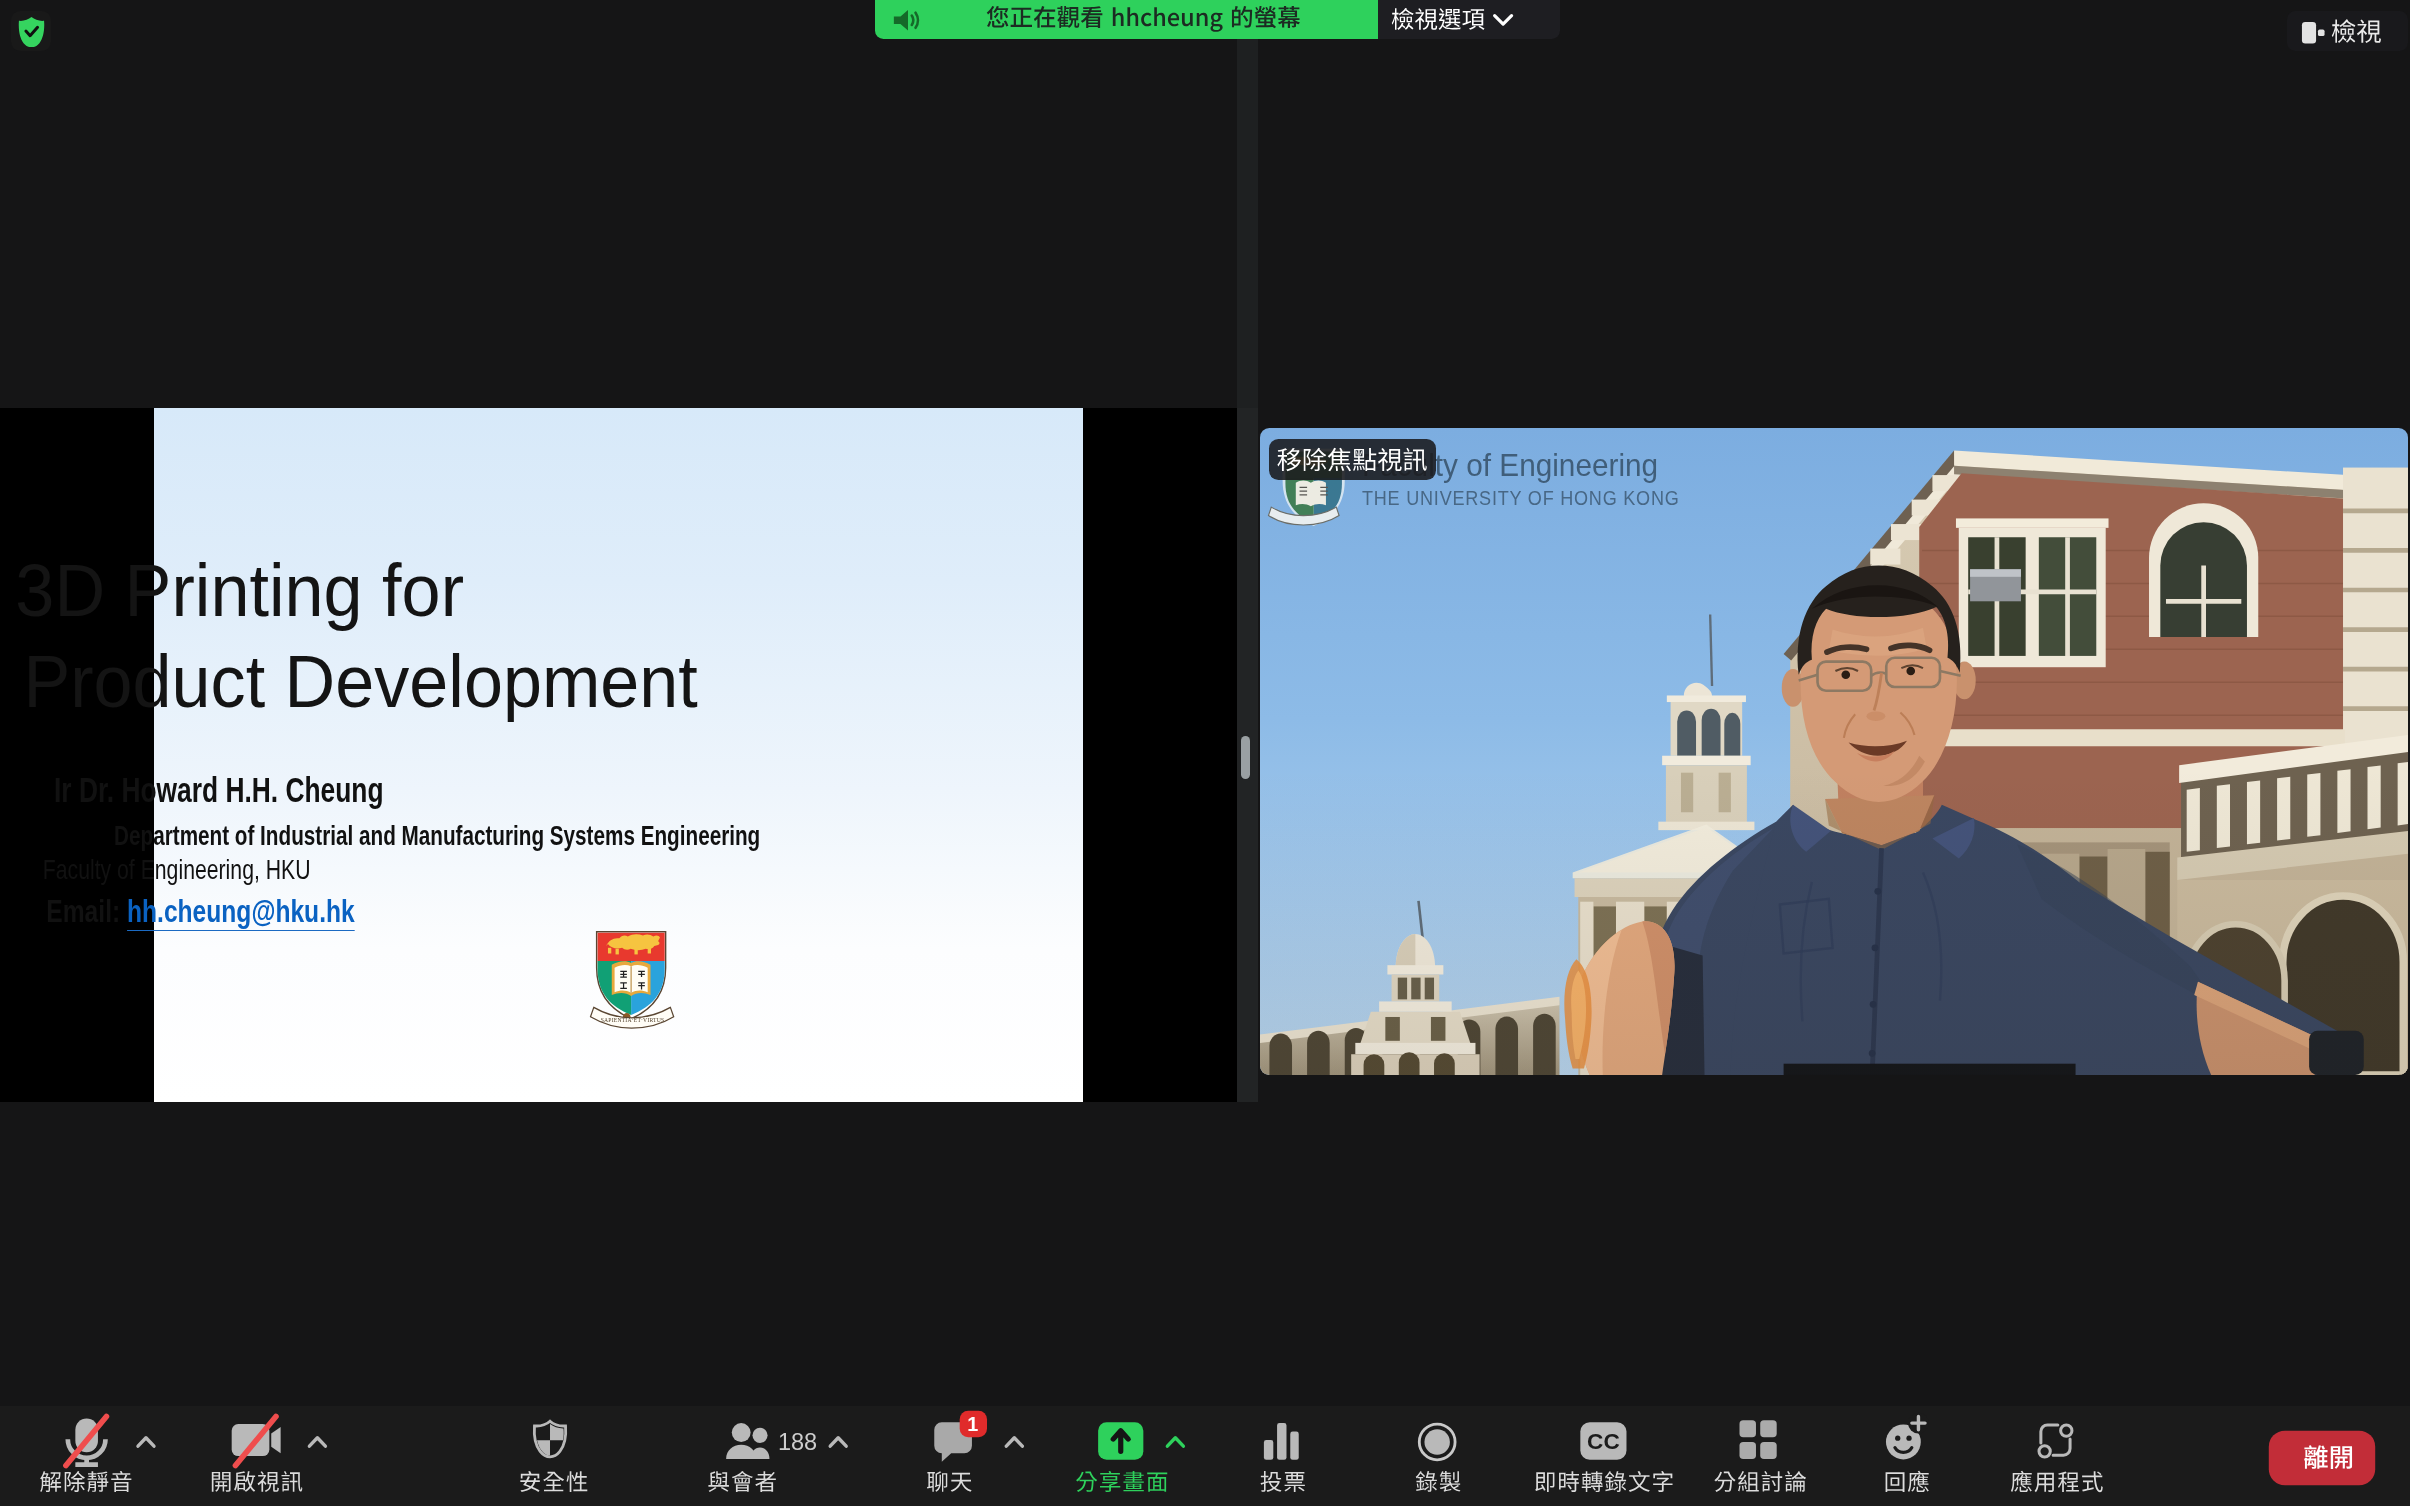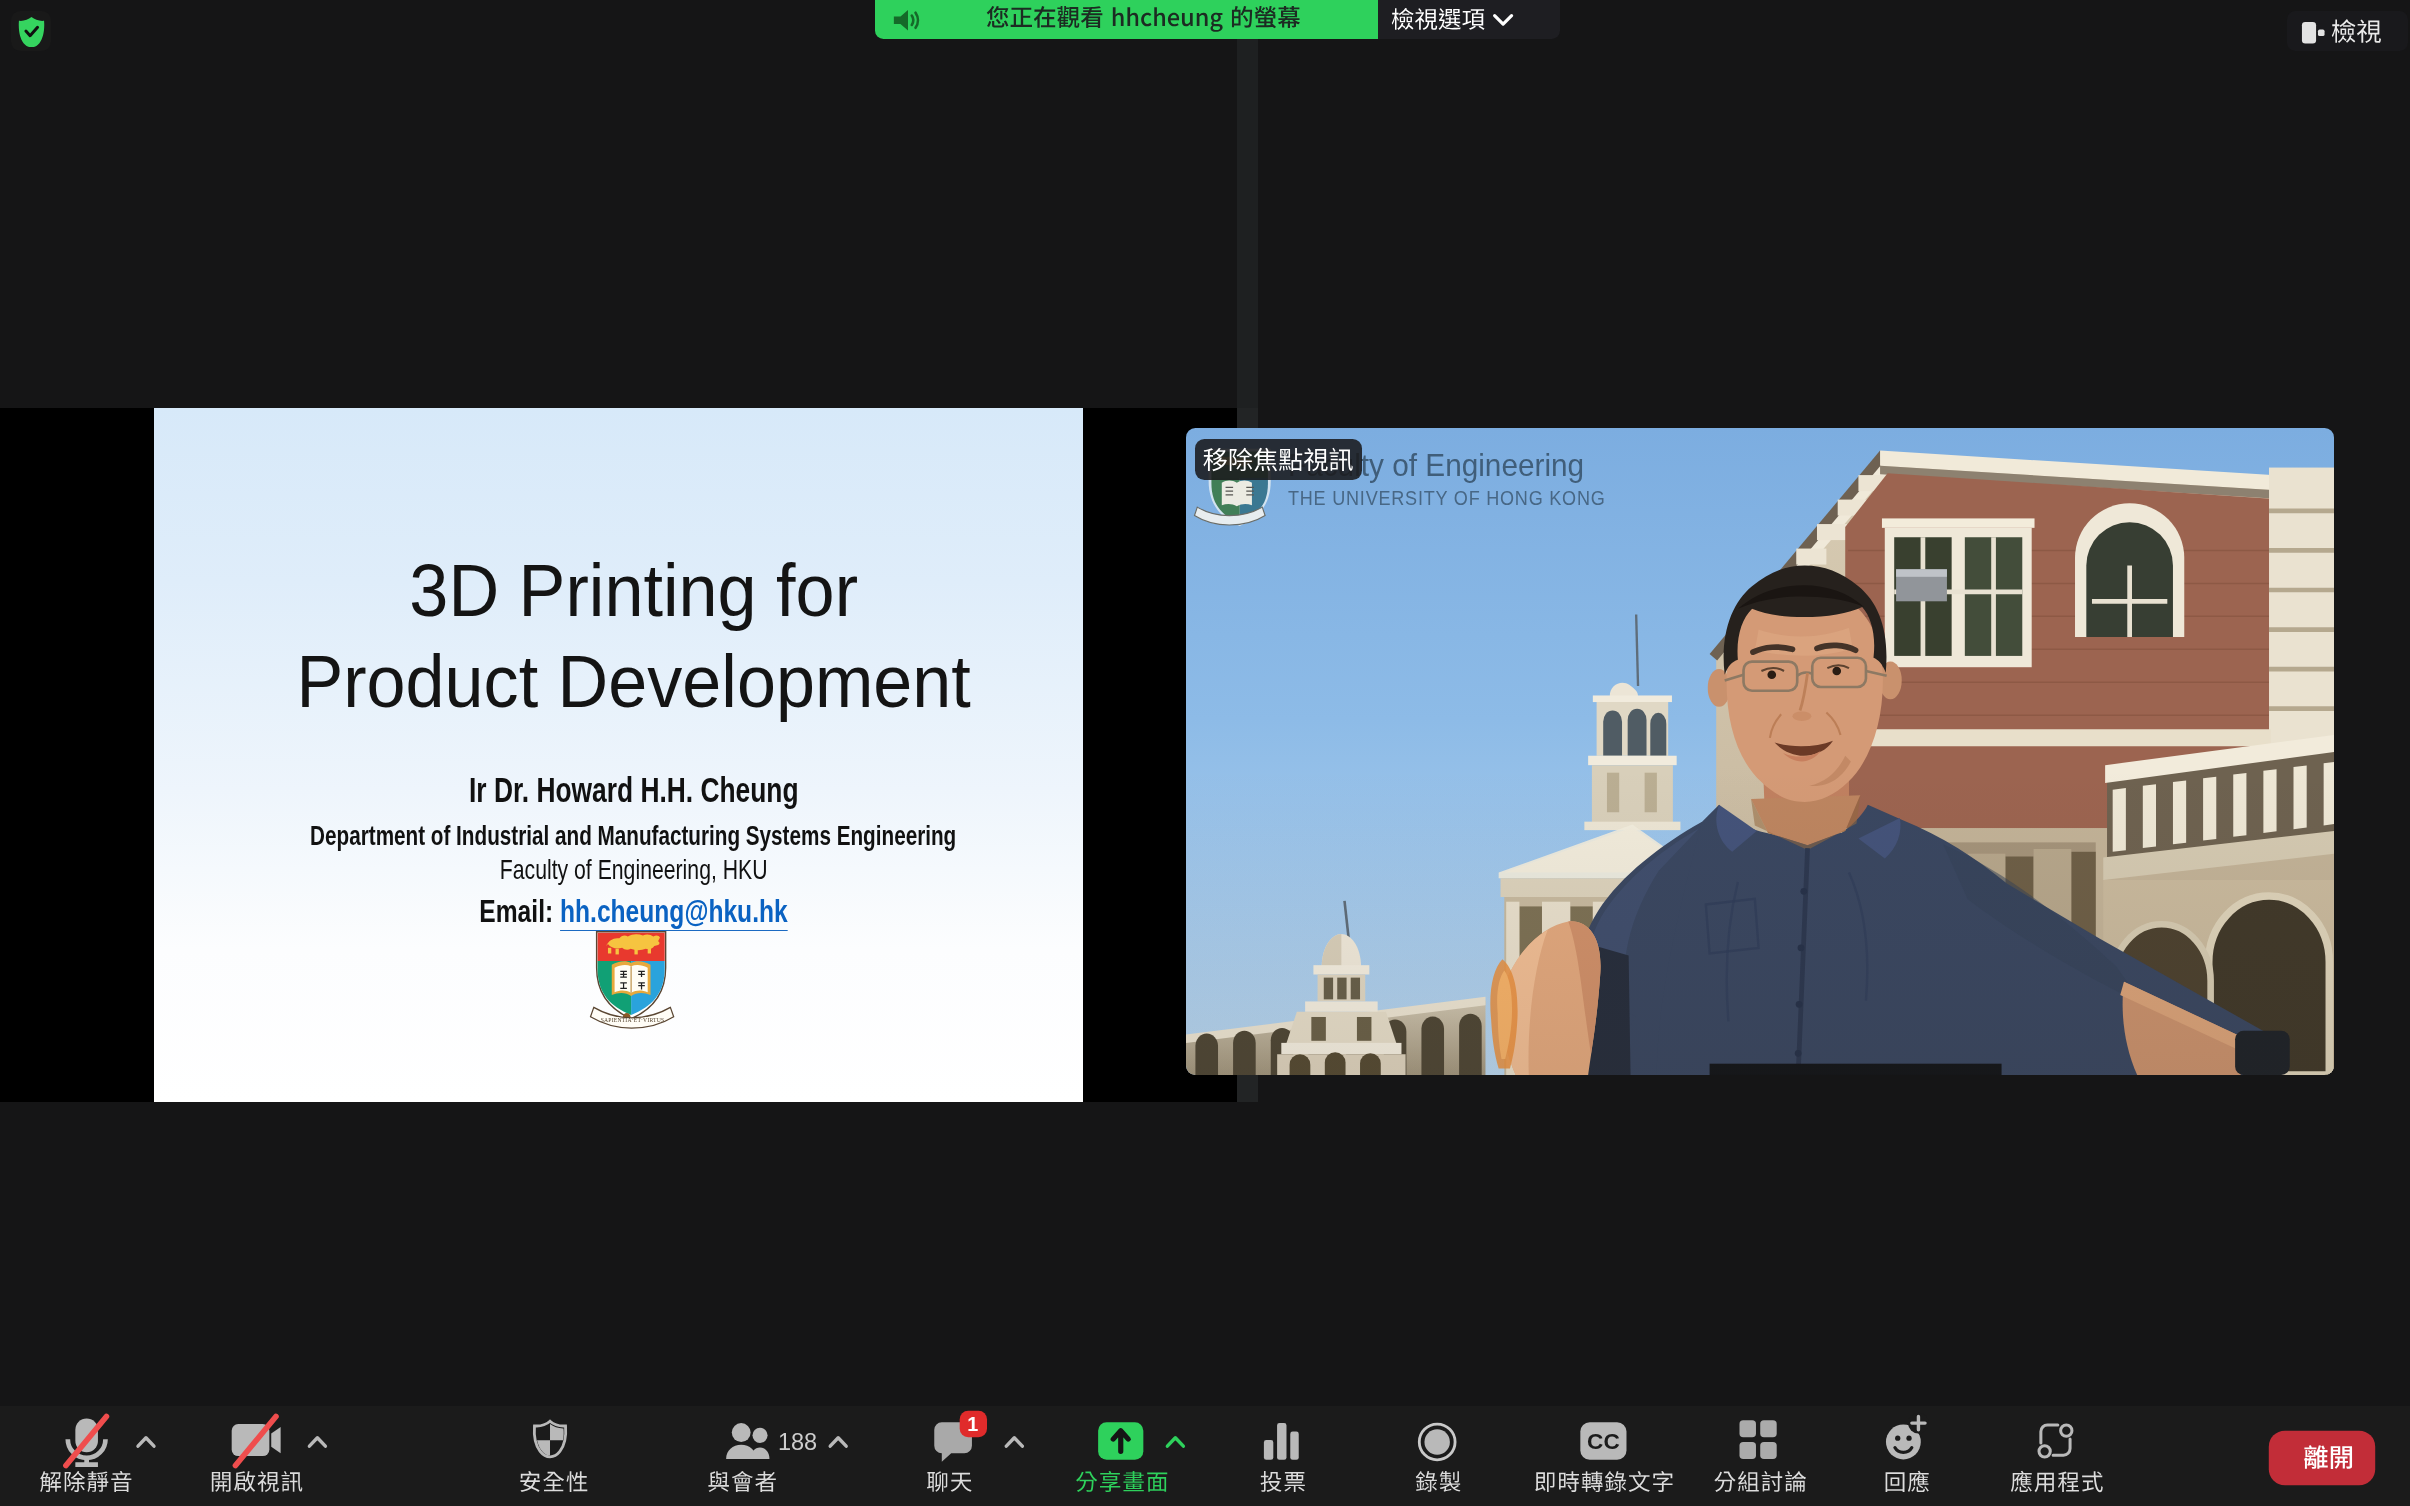--- a/index.html
+++ b/index.html
@@ -1,17 +1,17 @@
 <!DOCTYPE html>
 <html style="font-size:15px"><head><meta charset="utf-8"><style>
 *{margin:0;padding:0;box-sizing:border-box}
 html,body{width:2411px;height:1507px;background:#151516;overflow:hidden}
 body{font-family:"Liberation Sans",sans-serif;position:relative}
 .abs{position:absolute}
-.ctr{position:absolute;left:0;width:1267px;text-align:center;white-space:nowrap}
+.ctr{position:absolute;left:0;width:1267px;white-space:nowrap}
 .ctr>span{display:inline-block;transform-origin:50% 100%}
 </style></head><body>
 <div class="abs" style="left:0;top:408px;width:1237px;height:694px;background:#000"></div>
 <div class="abs" style="left:154px;top:408px;width:929px;height:694px;background:linear-gradient(180deg,#d7e9f9 0%,#dfedfa 25%,#eef5fc 55%,#fcfdfe 78%,#ffffff 100%)"></div>
 <div class="ctr" style="top:545px;font-size:75px;line-height:91px;color:#141414;letter-spacing:0"><span style="transform:scaleX(0.936)">3D Printing for</span><br><span style="transform:scaleX(0.935)">Product Development</span></div>
 <div class="ctr" style="top:770px;font-size:35px;font-weight:700;color:#111"><span style="transform:scaleX(0.753)">Ir Dr. Howard H.H. Cheung</span></div>
 <div class="ctr" style="top:820px;font-size:28px;font-weight:700;color:#111"><span style="transform:scaleX(0.739)">Department of Industrial and Manufacturing Systems Engineering</span></div>
 <div class="ctr" style="top:854px;font-size:28px;font-weight:400;color:#111"><span style="transform:scaleX(0.758)">Faculty of Engineering, HKU</span></div>
 <div class="ctr" style="top:893px;font-size:32px;font-weight:700;color:#111"><span style="transform:scaleX(0.769)">Email:&nbsp;<span style="color:#0a62c2;border-bottom:1.9px solid #1b6ac2;padding-bottom:0.9px">hh.cheung@hku.hk</span></span></div>
 <svg class="abs" style="left:589px;top:927px" width="89" height="104" viewBox="0 0 94 110">
@@ -35,21 +35,21 @@
 <path d="M33 59 h7 M36.5 59 v6 M33 65 h7"></path>
       <path d="M52 59 h7 M55.5 59 v7 M52 62 h7"></path>
 </g>
 <path d="M44 95 c-1.5 4 -6 5 -8 2 c-1 -3 1 -6 4 -6 c2 0 3.5 1.5 4 4 Z" fill="#8a5a28"></path>
 <path d="M5 85 c12 7 25 11 40 11 c16 0 29 -4 41 -11 l3.5 10 c-13 8 -28 12 -44.5 12 c-16 0 -30 -4 -43.5 -12 Z" fill="#fffdf6" stroke="#5a4632" stroke-width="1.3"></path>
 <text x="46" y="100" font-size="6" fill="#55442f" text-anchor="middle" font-family="Liberation Serif" letter-spacing=".2">SAPIENTIA·ET·VIRTUS</text>
 </svg>
 <div class="abs" style="left:1237px;top:39px;width:21px;height:369px;background:#1e2021"></div>
 <div class="abs" style="left:1237px;top:408px;width:21px;height:694px;background:#222425"></div>
 <div class="abs" style="left:1241px;top:736px;width:9.4px;height:43px;border-radius:4.7px;background:#9aa0a3"></div>
-<div class="abs" style="left:1186px;top:428px;width:1148px;height:647px;border-radius:9.4px;overflow:hidden"><svg width="1148" height="647" viewBox="0 0 1219 687">
+<div class="abs" style="left:1260px;top:428px;width:1148px;height:647px;border-radius:9.4px;overflow:hidden"><svg width="1148" height="647" viewBox="0 0 1219 687">
 <defs>
 <linearGradient id="sky" x1="0" y1="0" x2="0" y2="1">
  <stop offset="0" stop-color="#7cade0"></stop>
           <stop offset=".45" stop-color="#8dbbe7"></stop>
           <stop offset="1" stop-color="#b9d6ef"></stop>
 </linearGradient>
 <linearGradient id="wall" x1="0" y1="0" x2="0" y2="1">
  <stop offset="0" stop-color="#d8ccb4"></stop>
           <stop offset="1" stop-color="#c0b096"></stop>
 </linearGradient>

